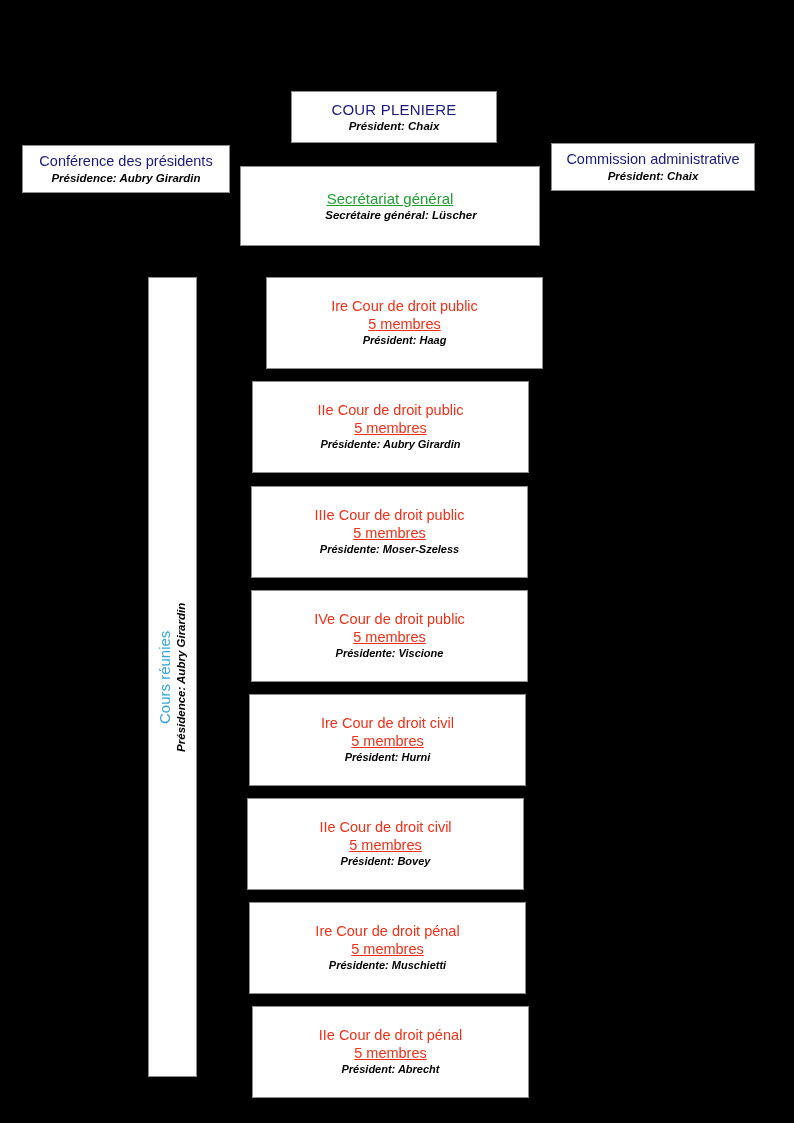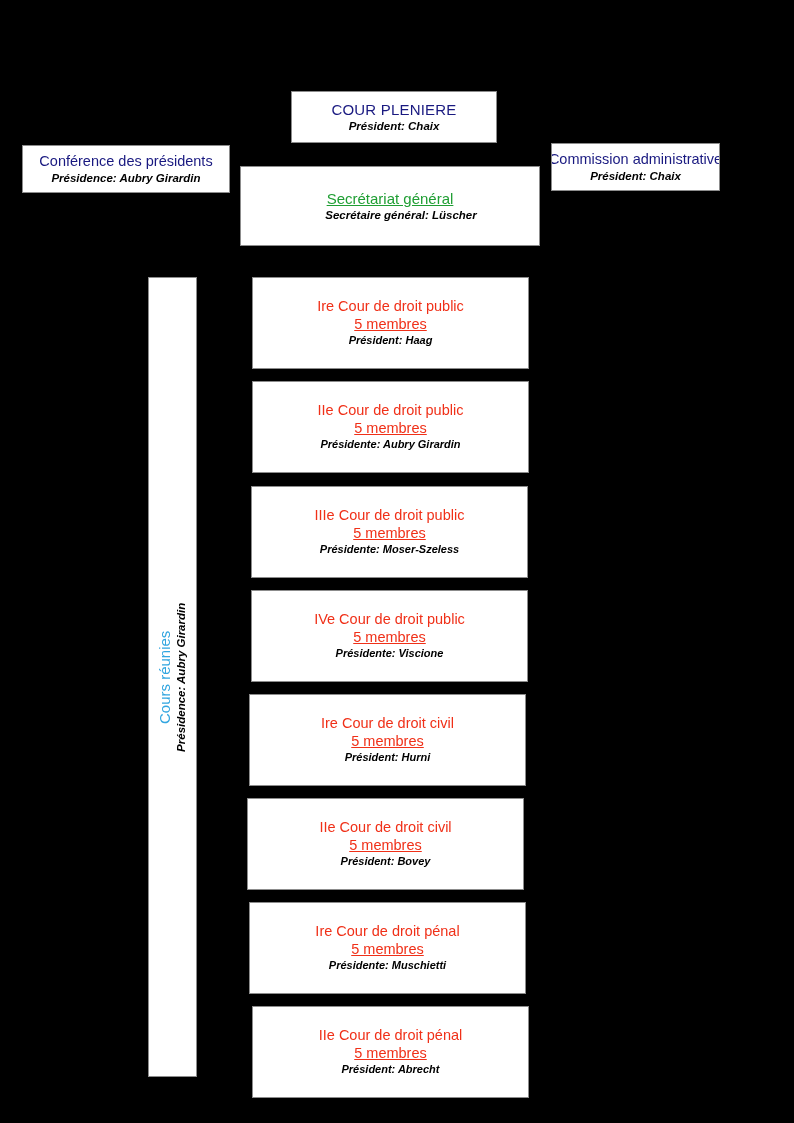--- a/index.html
+++ b/index.html
@@ -64,21 +64,21 @@
 
   .box-conference {
     left: 22px; top: 145px; width: 208px; height: 48px;
   }
   .box-conference .title {
     color: #191980;
     font-size: 14.5px;
   }
 
   .box-commission {
-    left: 551px; top: 143px; width: 169px; height: 48px;
+    left: 551px; top: 143px; width: 204px; height: 48px;
   }
   .box-commission .title {
     color: #191980;
     font-size: 14.5px;
   }
 
   .box-secretariat {
     left: 240px; top: 166px; width: 300px; height: 80px;
   }
   .box-secretariat .title {
@@ -127,21 +127,21 @@
   }
   .box-court .members {
     color: #f03018;
     font-size: 14.5px;
     line-height: 1.22;
     display: block;
     white-space: nowrap;
     text-decoration: underline;
   }
 
-  .c0 { left: 252px; top: 277px; }
+  .c0 { left: 266px; top: 277px; }
   .c1 { left: 252px; top: 381px; }
   .c2 { left: 251px; top: 486px; }
   .c3 { left: 251px; top: 590px; }
   .c4 { left: 249px; top: 694px; }
   .c5 { left: 247px; top: 798px; }
   .c6 { left: 249px; top: 902px; }
   .c7 { left: 252px; top: 1006px; }
 
   .tick {
     position: absolute;

